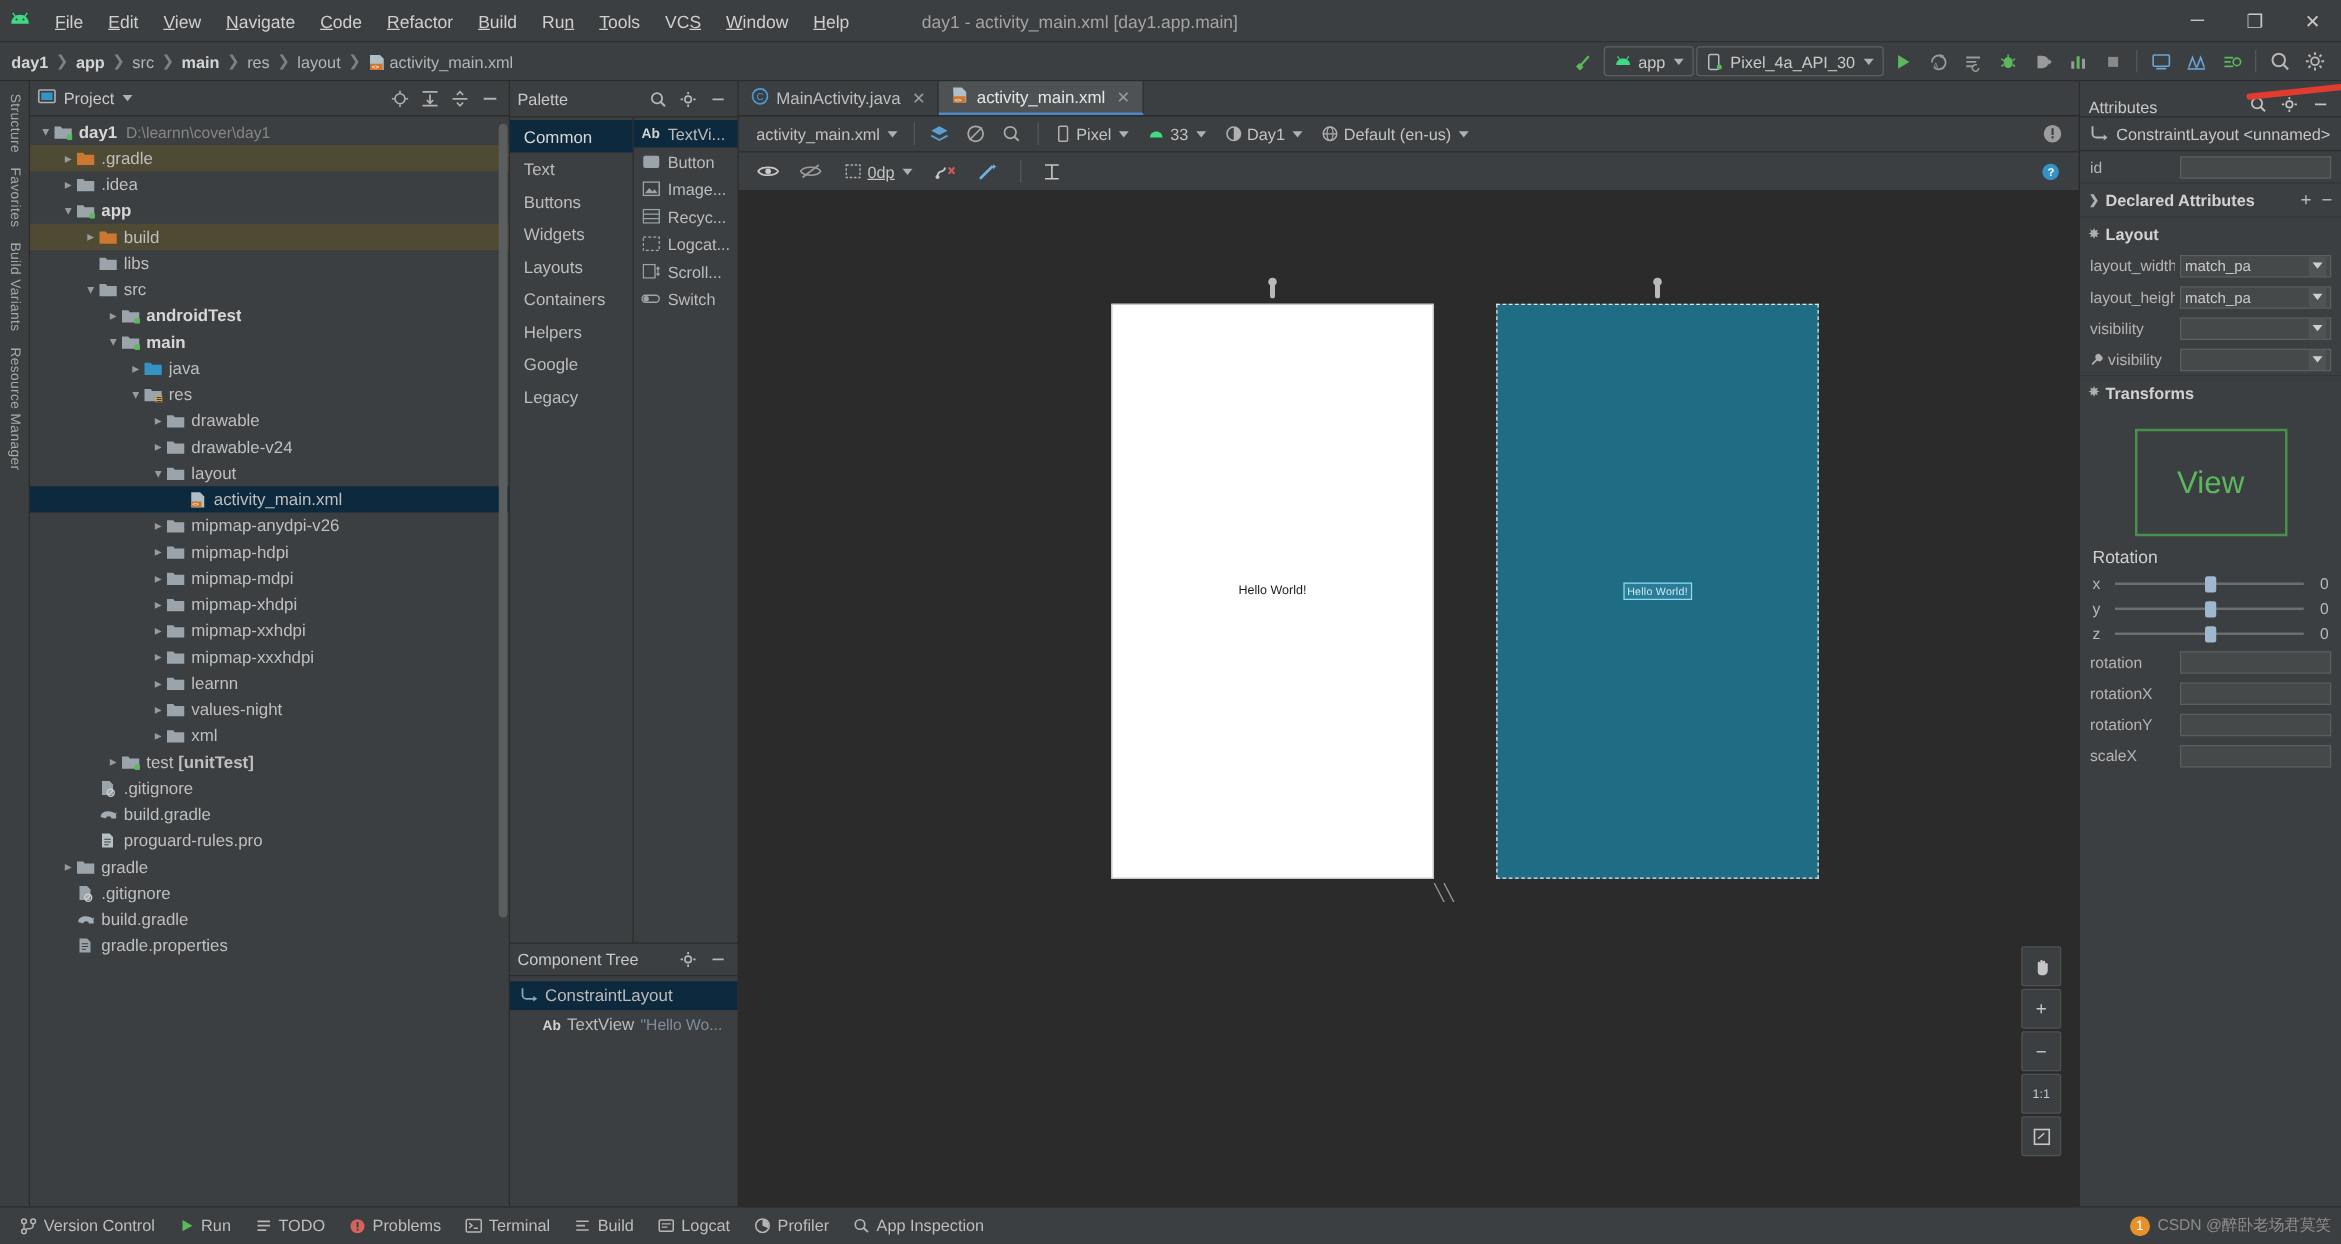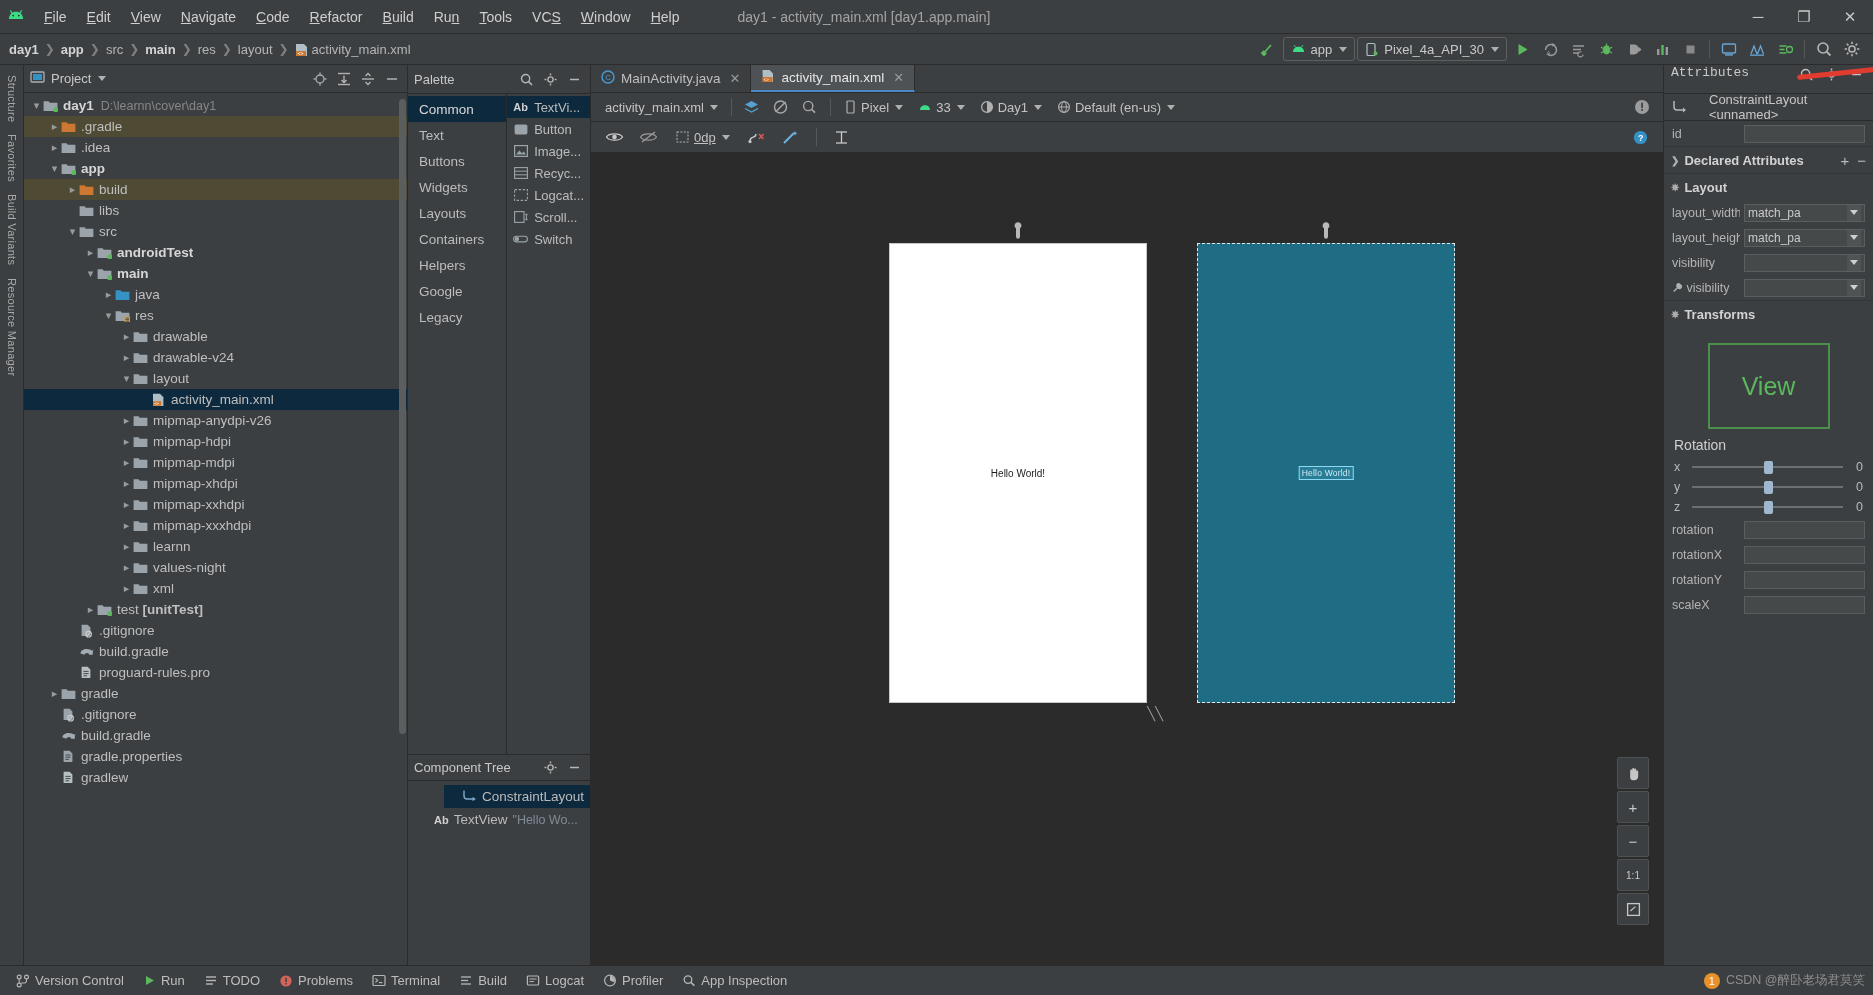--- a/index.html
+++ b/index.html
@@ -111,24 +111,24 @@
   .hello-bp { position:absolute; font-size:8.5px; color:#cfeaf5; border:1px solid #8fd8f2;
               background:#2a7d97; padding:1px 2px; letter-spacing:.2px; }
   .zoomctl { position:absolute; right:14px; bottom:40px; width:32px; display:flex; flex-direction:column;
              gap:2px; }
   .zbtn { width:32px; height:32px; background:#3c3f41; border:1px solid #4f5253; color:#c9c9c9;
           display:flex; align-items:center; justify-content:center; font-size:15px; border-radius:2px; }
 
   
   .attrpanel { width:210px; background:#3c3f41; border-left:1px solid #2b2b2b; display:flex;
                flex-direction:column; }
-  .ap-head { height:28px; display:flex; align-items:flex-start; padding:0 7px; flex:0 0 28px; position:relative;font-family:Liberation Mono, monospace; }
+  .ap-head { height:28px; display:flex; align-items:flex-end; padding:0 7px; flex:0 0 28px; position:relative; }
   .ap-head .ttl { font-size:13px; color:#c8c8c8; }
   .ap-icons { margin-left:auto; display:flex; gap:6px; align-items:center; }
-  .ap-elem { height:28px; display:flex; align-items:center; gap:22px; padding:0 8px;
+  .ap-elem { height:28px; display:flex; align-items:center; gap:6px; padding:0 8px;
              border-top:1px solid #2b2b2b; border-bottom:1px solid #2b2b2b; font-size:13px; color:#c6c6c6; }
   .ap-row { height:25px; display:flex; align-items:center; padding:0 8px; gap:4px; font-size:12.5px; }
   .ap-lbl { width:68px; color:#b4b4b4; overflow:hidden; white-space:nowrap; }
   .ap-in { flex:1; height:18px; background:#45494a; border:1px solid #5a5e5f; }
   .ap-sel { flex:1; height:18px; background:#45494a; border:1px solid #5a5e5f; display:flex;
             align-items:center; padding:0 3px; font-size:12px; color:#cacaca; overflow:hidden; }
   .ap-sel .dd { margin-left:auto; width:14px; height:16px; background:#4f5354; display:flex;
                 align-items:center; justify-content:center; }
   .ap-sec { height:27px; display:flex; align-items:center; gap:5px; padding:0 7px; font-size:13px;
             font-weight:bold; color:#d2d2d2; border-top:1px solid #333637; }
@@ -625,30 +625,20 @@
           <div class="trow">
             <span class="arrow" style="margin-left: 24px;"></span>
             <span class="fld"><svg width="15" height="14" viewBox="0 0 15 14">
                 <path d="M2.6 .8h6l2.8 2.8V12H2.6z" fill="#9aa4aa"></path>
                 <line x1="4.4" y1="5" x2="9.6" y2="5" stroke="#3c3f41" stroke-width=".9"></line>
                 <line x1="4.4" y1="7.2" x2="9.6" y2="7.2" stroke="#3c3f41" stroke-width=".9"></line>
                 <line x1="4.4" y1="9.4" x2="7.8" y2="9.4" stroke="#3c3f41" stroke-width=".9"></line>
               </svg></span>
             <span class="tlbl">gradle.properties</span>
           </div>
-          <div class="trow">
-            <span class="arrow" style="margin-left: 24px;"></span>
-            <span class="fld"><svg width="15" height="14" viewBox="0 0 15 14">
-                <path d="M2.6 .8h6l2.8 2.8V12H2.6z" fill="#b6bfc4"></path>
-                <line x1="4.4" y1="5.4" x2="9.6" y2="5.4" stroke="#3c3f41" stroke-width=".9"></line>
-                <line x1="4.4" y1="7.6" x2="9.6" y2="7.6" stroke="#3c3f41" stroke-width=".9"></line>
-                <line x1="4.4" y1="9.8" x2="8" y2="9.8" stroke="#3c3f41" stroke-width=".9"></line>
-              </svg></span>
-            <span class="tlbl">gradlew</span>
-          </div>
         </div>
       <div class="scrollv">
           <i></i>
         </div>
     </div>
 
     <div class="palcol">
       <div class="pal-head">
         <span class="ttl">Palette</span>
         <span class="phead-icons">
@@ -783,21 +773,21 @@
               </svg>
           </span>
           <span class="phicon">
             <svg width="15" height="15" viewBox="0 0 15 15">
                 <line x1="3" y1="7.5" x2="12" y2="7.5" stroke="#b6b6b6" stroke-width="1.5"></line>
               </svg>
           </span>
         </span>
       </div>
       <div class="ctbody" id="ct-body">
-          <div class="ctrow sel" style="padding-left: 18px; margin-left: 36px;">
+          <div class="ctrow sel" style="padding-left: 8px;">
             <span><svg width="15" height="13" viewBox="0 0 15 13">
                 <path d="M2 1.5 v5.5 a3 3 0 0 0 3 3 h6.5" stroke="#7fa8c9" stroke-width="1.4" fill="none"></path>
                 <path d="M10.6 7.8 l3.2 2.2 -3.2 2.2z" fill="#7fa8c9"></path>
               </svg></span>
             <span>ConstraintLayout</span>
           </div>
           <div class="ctrow" style="padding-left: 26px;">
             <span><span style="font-size:11px;color:#d0d0d0;font-weight:600">Ab</span></span>
             <span>TextView</span>
             <span class="ctsub">"Hello Wo...</span>

